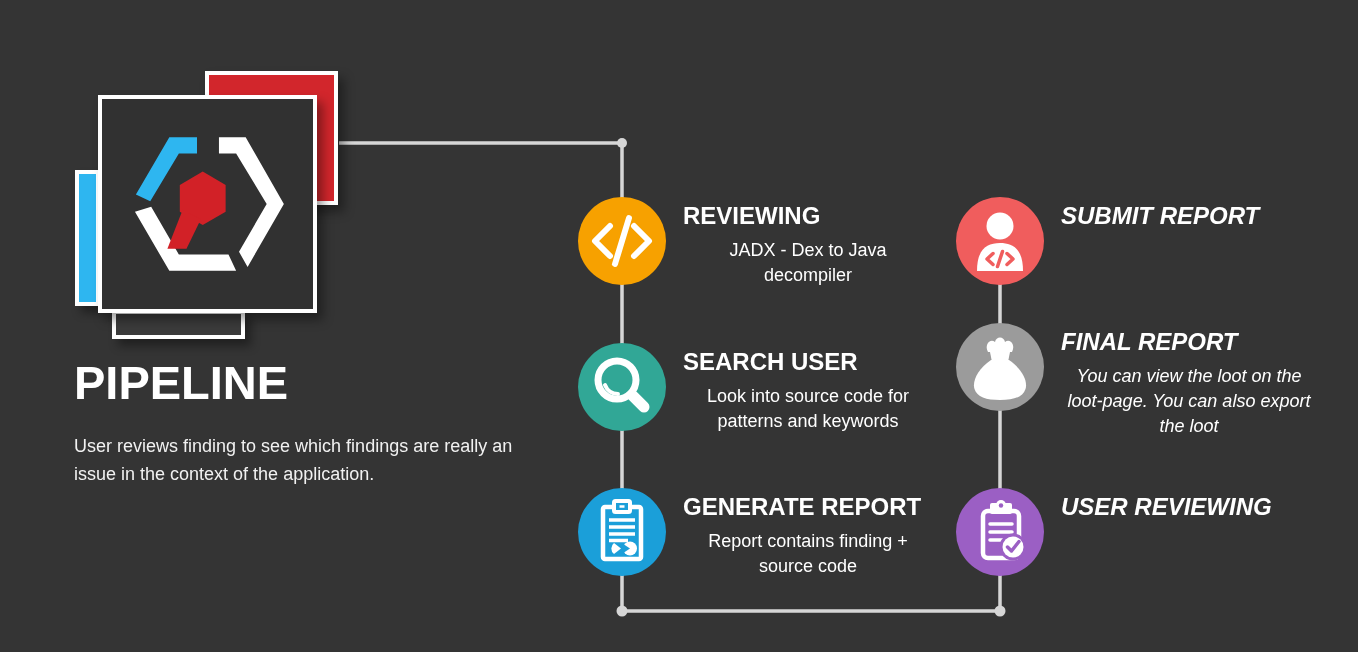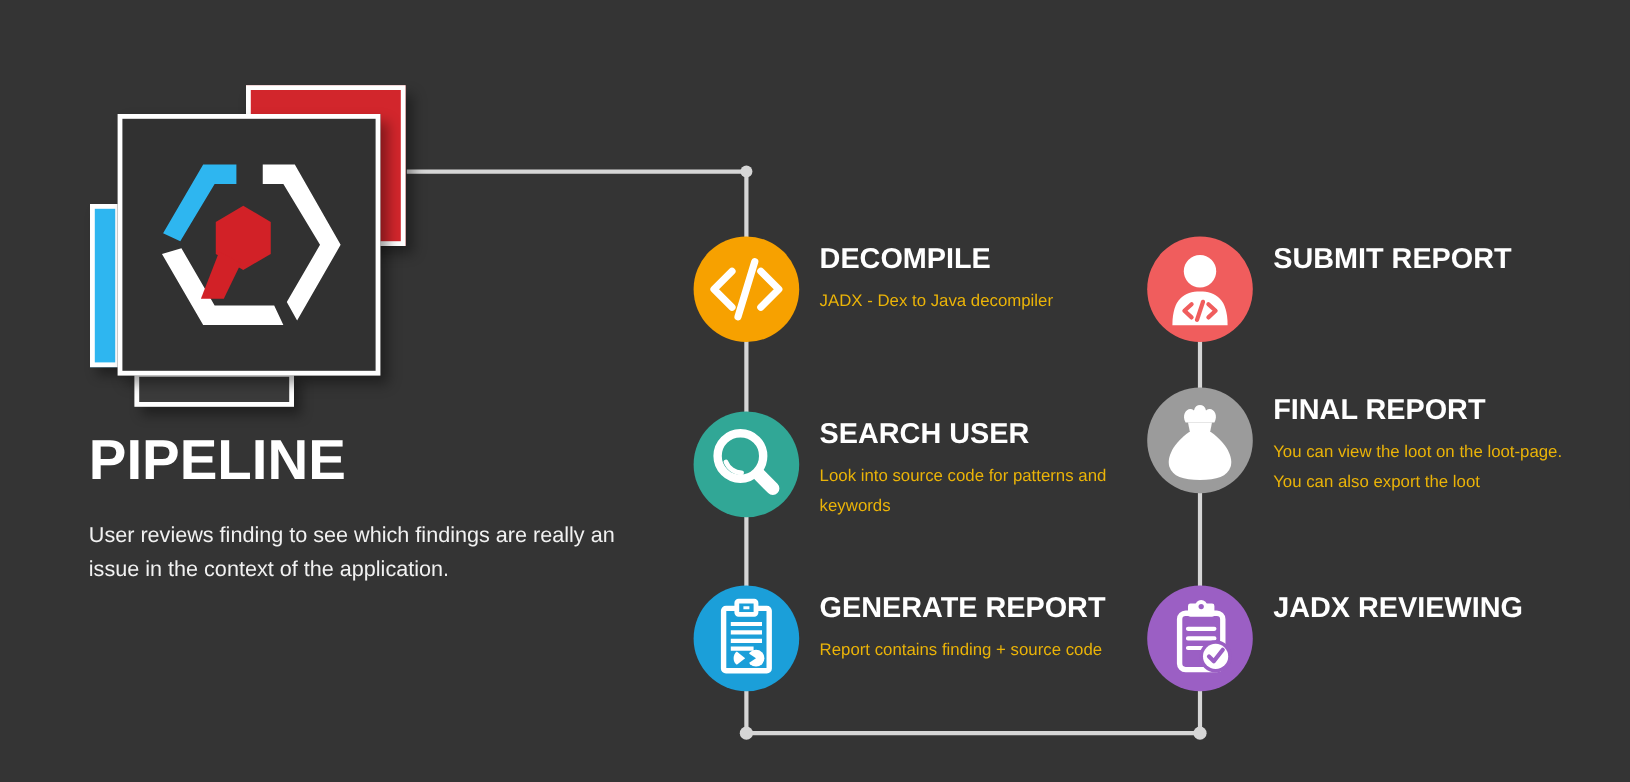--- a/index.html
+++ b/index.html
@@ -48,33 +48,34 @@
   .step { position:absolute; display:flex; z-index:3; }
   .circle {
     flex:none;
     width:88px; height:88px;
     border-radius:50%;
     background:var(--c);
     display:flex; align-items:center; justify-content:center;
   }
   .circle svg { display:block; width:88px; height:88px; }
   .step-text { margin-left:17px; padding-top:5px; width:250px; }
-  .step.right .step-text { width:256px; }
+  .step.right .step-text { width:256px;font-style:italic; }
   .step-text h3 {
     color:#ffffff;
     font-size:24px;
     font-weight:700;
     line-height:1.15;
     margin-bottom:8px;
     white-space:nowrap;
   }
   .step-text p {
-    color:#eab308;
-    font-size:14px;
+    color:#ffffff;
+    font-size:18px;
     line-height:25px;
+    text-align:center;
   }
 </style>
 </head>
 <body style="background: rgb(52, 52, 52);">
 
 <svg class="connectors" width="1358" height="652">
   <polyline points="339,143 622,143 622,611 1000,611 1000,250" fill="none" stroke-width="3.5" stroke="#d6d6d6"></polyline>
   <circle cx="622" cy="143" r="5" fill="#d6d6d6"></circle>
   <circle cx="622" cy="611" r="5.5" fill="#d6d6d6"></circle>
   <circle cx="1000" cy="611" r="5.5" fill="#d6d6d6"></circle>
@@ -104,21 +105,21 @@
   <div class="circle" style="--c: #f7a100;">
     <svg viewBox="0 0 88 88">
       <g stroke="#ffffff" stroke-width="6" fill="none" stroke-linecap="round" stroke-linejoin="round">
         <path d="M32 29 L17 44 L32 59"></path>
         <path d="M51 21 L37 67"></path>
         <path d="M56 29 L71 44 L56 59"></path>
       </g>
     </svg>
   </div>
   <div class="step-text">
-    <h3>DECOMPILE</h3>
+    <h3>REVIEWING</h3>
     <p>JADX - Dex to Java decompiler</p>
   </div>
 </div>
 
 <div class="step" style="left:578px;top:343px">
   <div class="circle" style="--c: #31a796;">
     <svg viewBox="0 0 88 88">
       <circle cx="39" cy="37" r="19" fill="none" stroke="#ffffff" stroke-width="7"></circle>
       <path d="M27 42 A14 14 0 0 0 40 51" fill="none" stroke="#ffffff" stroke-width="4" stroke-linecap="round"></path>
       <path d="M55 53 L66 64" fill="none" stroke="#ffffff" stroke-width="11" stroke-linecap="round"></path>
@@ -188,15 +189,15 @@
       <path d="M34 36 H56 M34 44 H56 M34 52 H48" stroke="#ffffff" stroke-width="3.5" stroke-linecap="round"></path>
       <circle cx="45" cy="17" r="5" fill="#ffffff"></circle>
       <rect x="34" y="15" width="22" height="11" rx="2" fill="#ffffff"></rect>
       <circle cx="45" cy="17.5" r="2.2" fill="var(--c)"></circle>
       <circle cx="57" cy="59" r="13.5" fill="var(--c)"></circle>
       <circle cx="57" cy="59" r="10.5" fill="#ffffff"></circle>
       <path d="M51.5 59 L55.5 63 L63 53.5" fill="none" stroke="var(--c)" stroke-width="3.5" stroke-linecap="round" stroke-linejoin="round"></path>
     </svg>
   </div>
   <div class="step-text">
-    <h3>JADX REVIEWING</h3>
+    <h3>USER REVIEWING</h3>
   </div>
 </div>
 
 </body></html>

